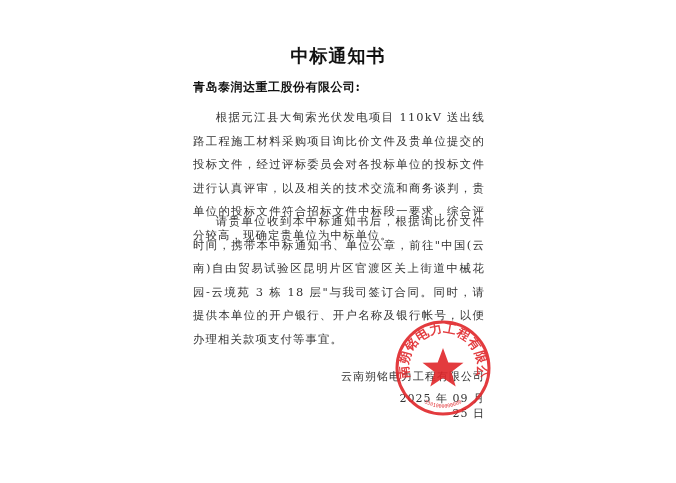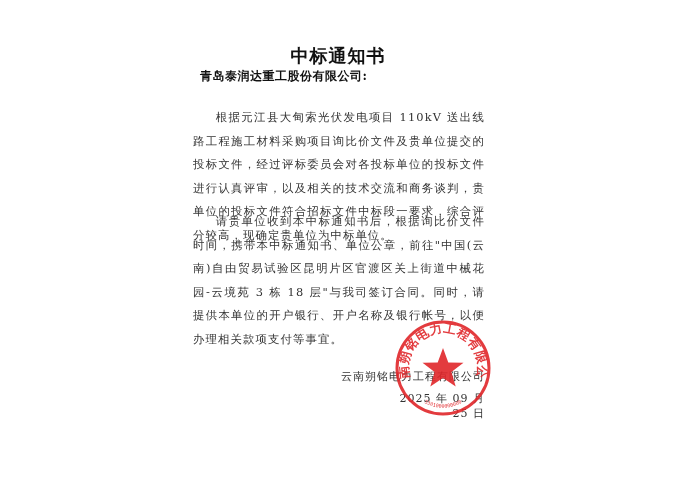--- a/index.html
+++ b/index.html
@@ -28,26 +28,25 @@
       top: 44px;
       text-align: center;
       font-size: 18px;
       font-weight: bold;
       letter-spacing: 1px;
       color: #111;
     }
     .addressee {
       position: absolute;
       left: 193px;
-      top: 68px;
+      top: 79px;
       font-size: 12px;
       font-weight: bold;
       color: #111;
       letter-spacing: 0.5px;
-      margin-left: 7px;
     }
     .body-block {
       position: absolute;
       left: 193px;
       width: 292px;
       font-size: 11.4px;
       line-height: 23.6px;
       text-align: justify;
       letter-spacing: 1.1px;
       color: #333;

